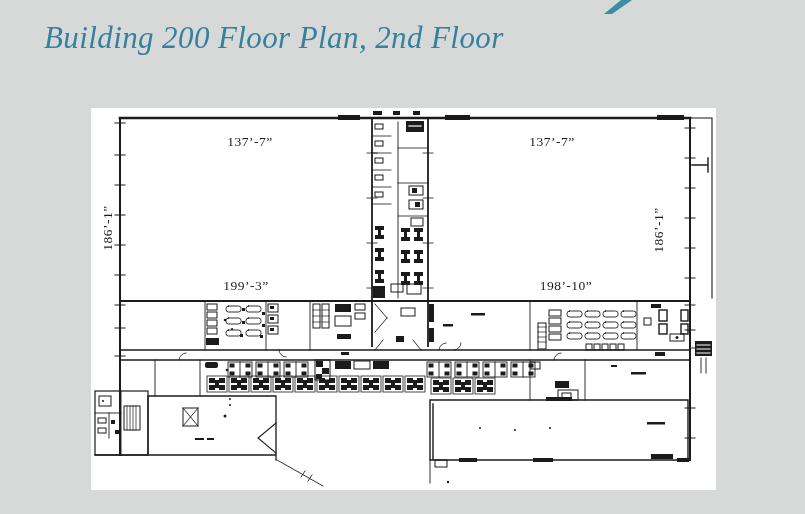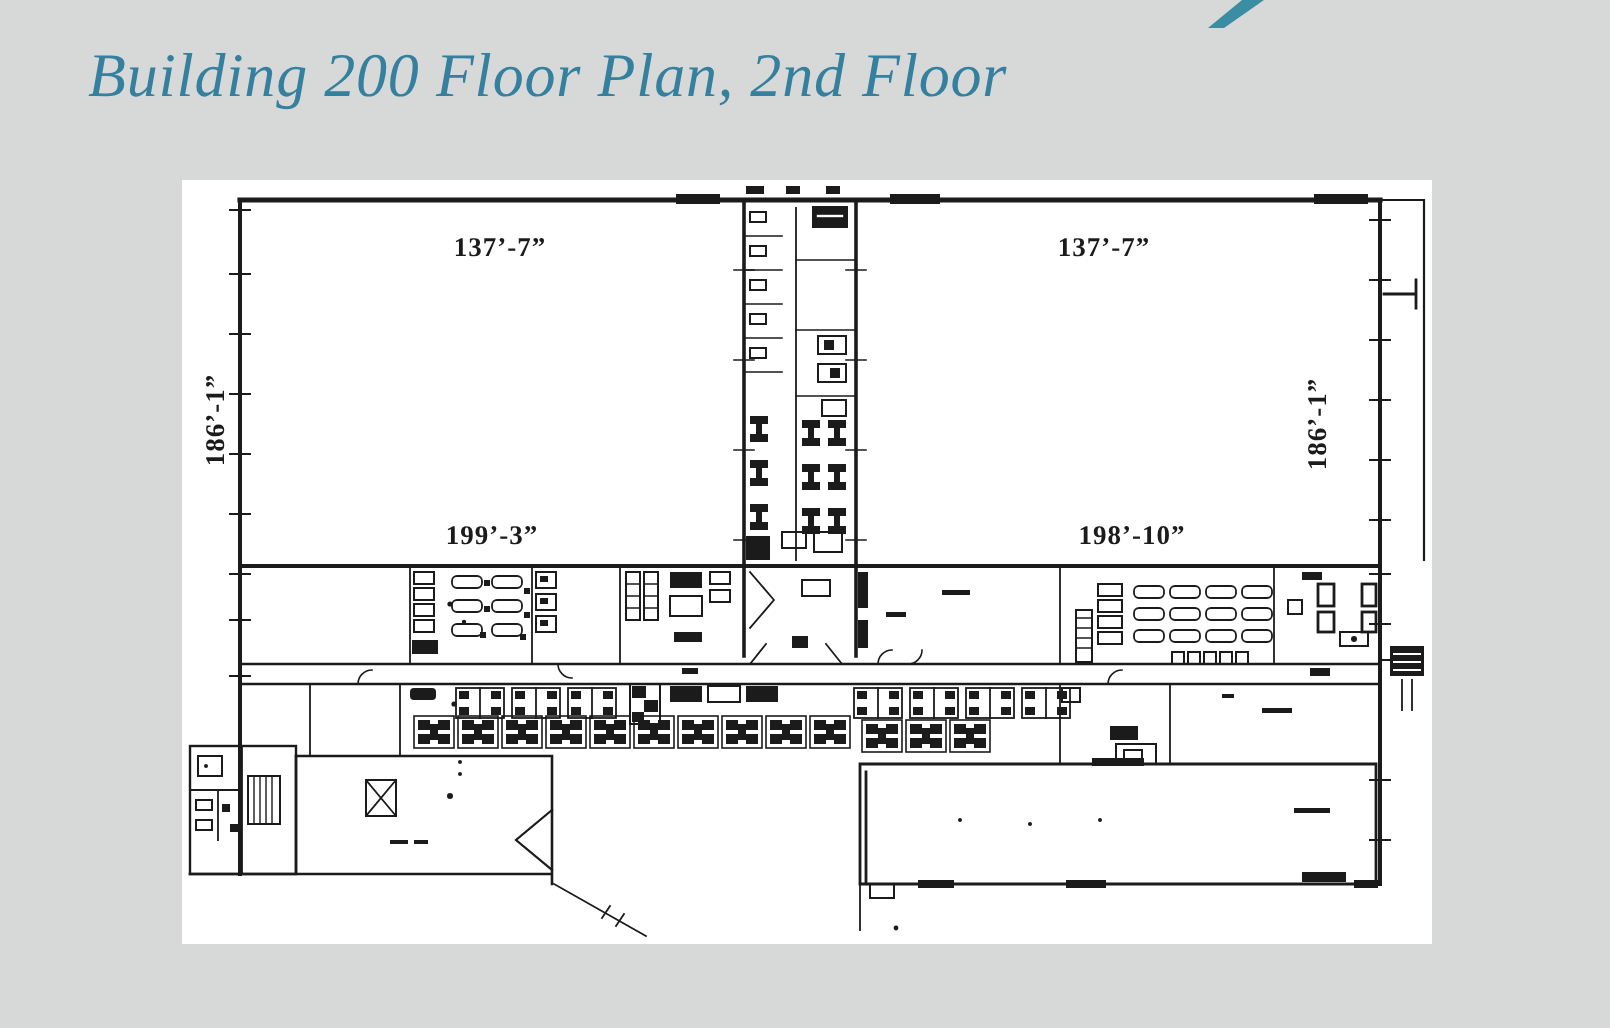--- a/index.html
+++ b/index.html
@@ -1,21 +1,21 @@
 <!DOCTYPE html>
 <html><head>
 <meta charset="utf-8">
 <style>
   html,body{margin:0;padding:0;background:#d7d9d9;}
   .page{position:relative;width:784px;height:514px;background:#d7d9d9;overflow:hidden;
         font-family:"Liberation Serif",serif;}
   .slide-title{position:absolute;left:44px;top:21px;font-style:italic;font-size:31px;
         line-height:1.1;color:#35809e;letter-spacing:.4px;white-space:nowrap;}
   .swoosh{position:absolute;left:595px;top:0;width:45px;height:16px;}
-  .panel{position:absolute;left:91px;top:90px;width:625px;height:382px;background:#ffffff;font-weight:bold;}
+  .panel{position:absolute;left:91px;top:108px;width:625px;height:382px;background:#ffffff;}
   .panel svg{display:block;width:625px;height:382px;}
   .panel text{font-family:"Liberation Serif",serif;font-size:13.5px;fill:#1b1b1b;
         stroke:none;letter-spacing:.5px;}
 </style>
 </head>
 <body>
 
 <div class="page">
 
   <div class="slide-title">Building 200 Floor Plan, 2nd Floor</div>

